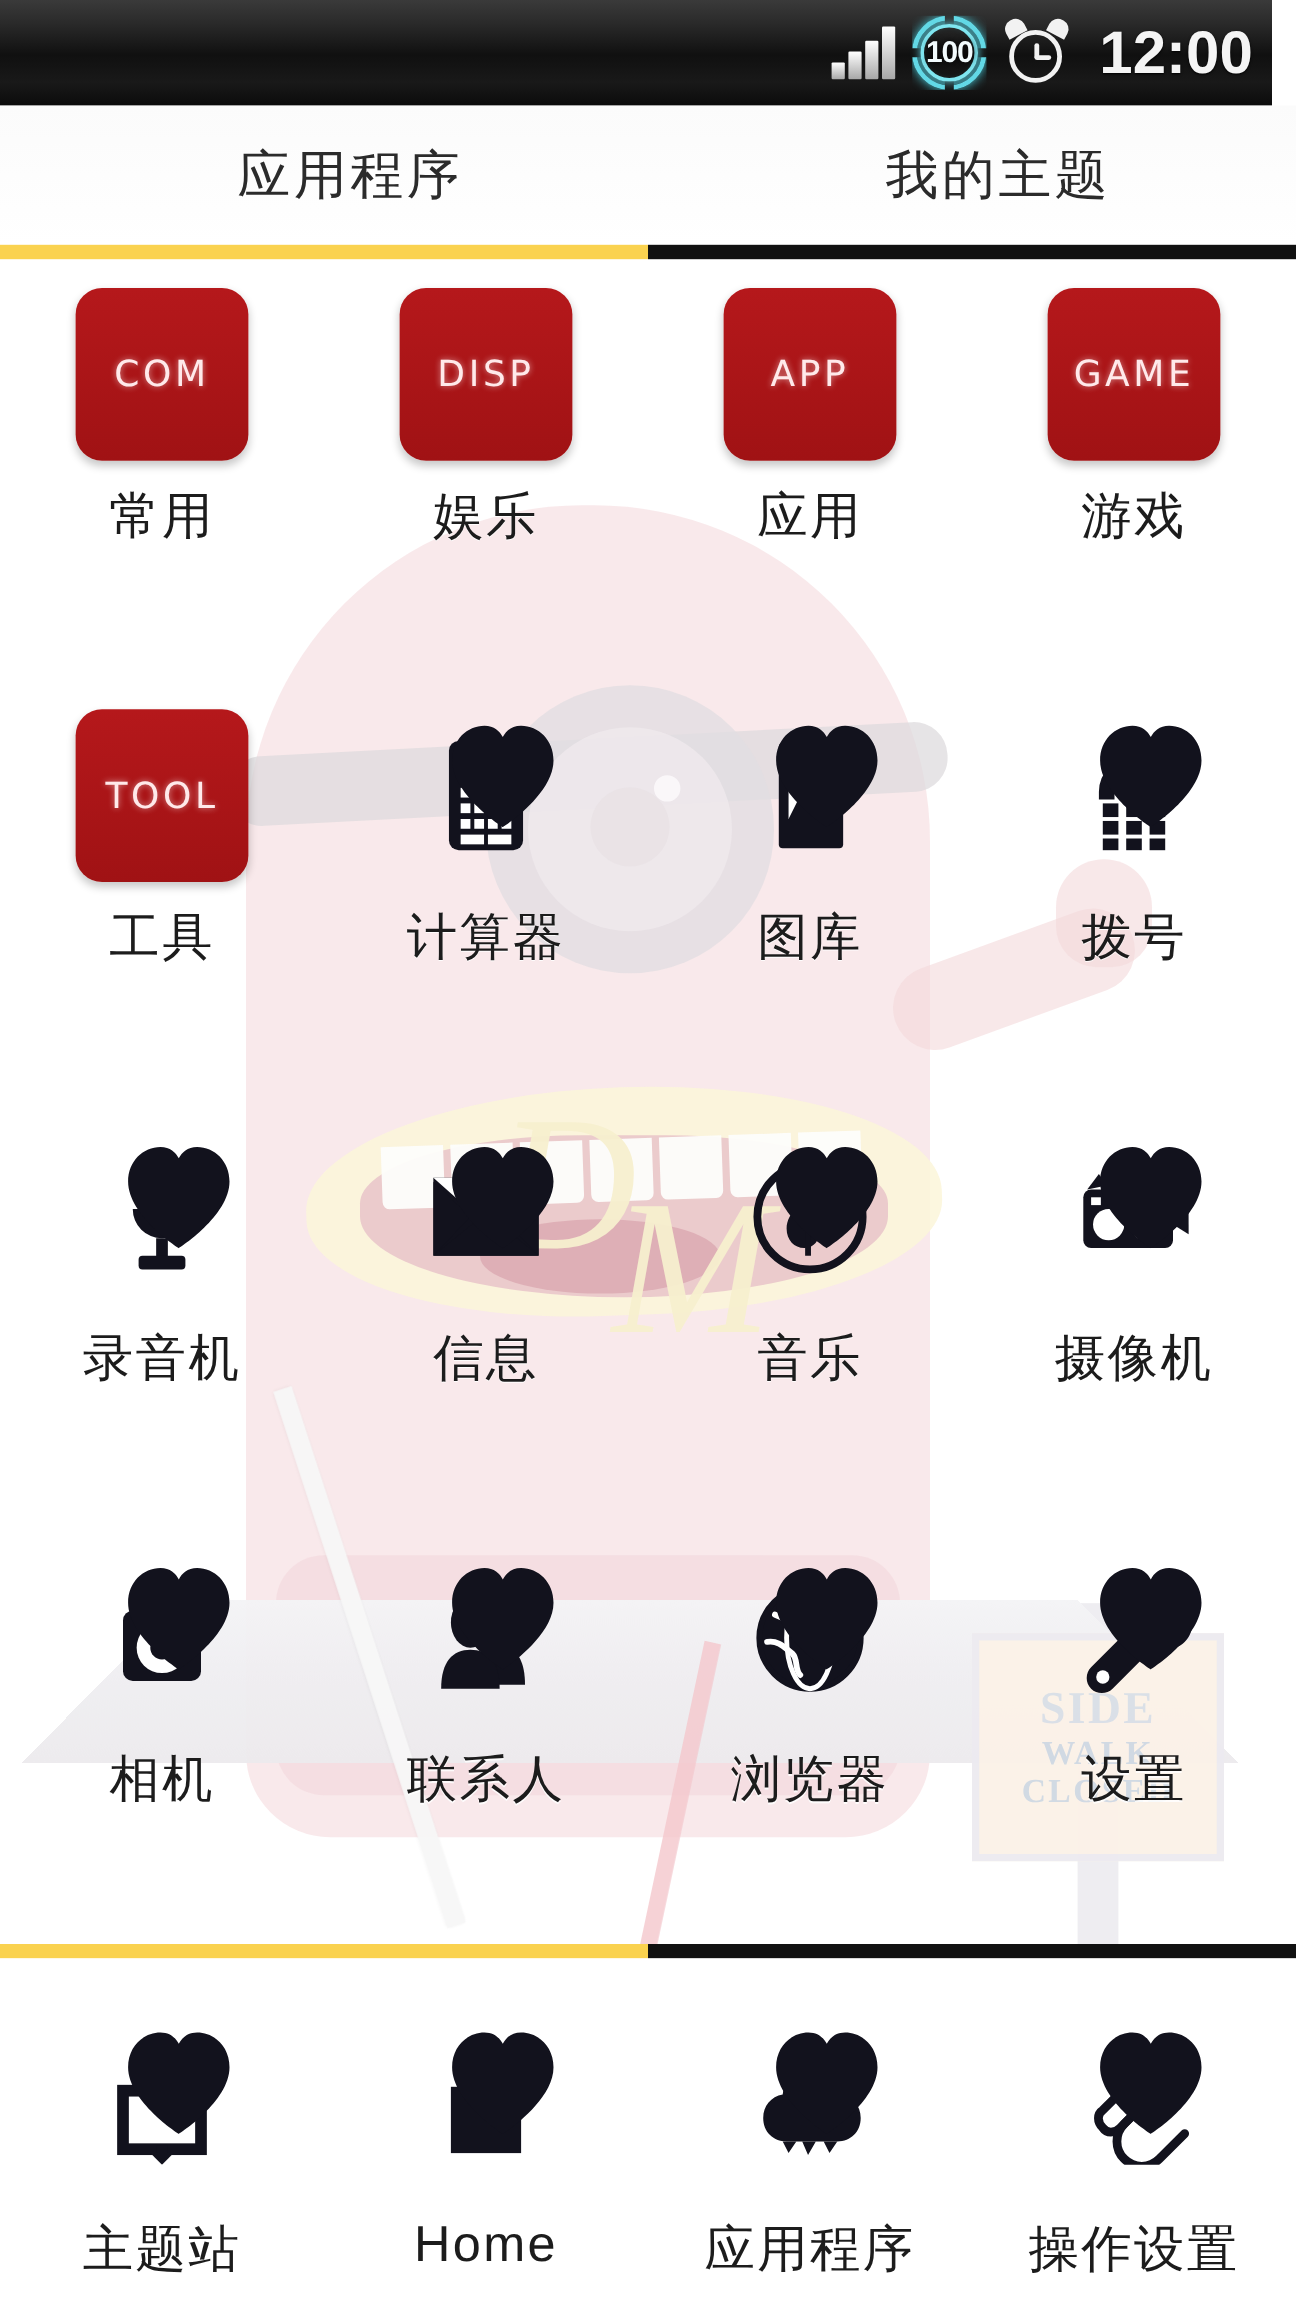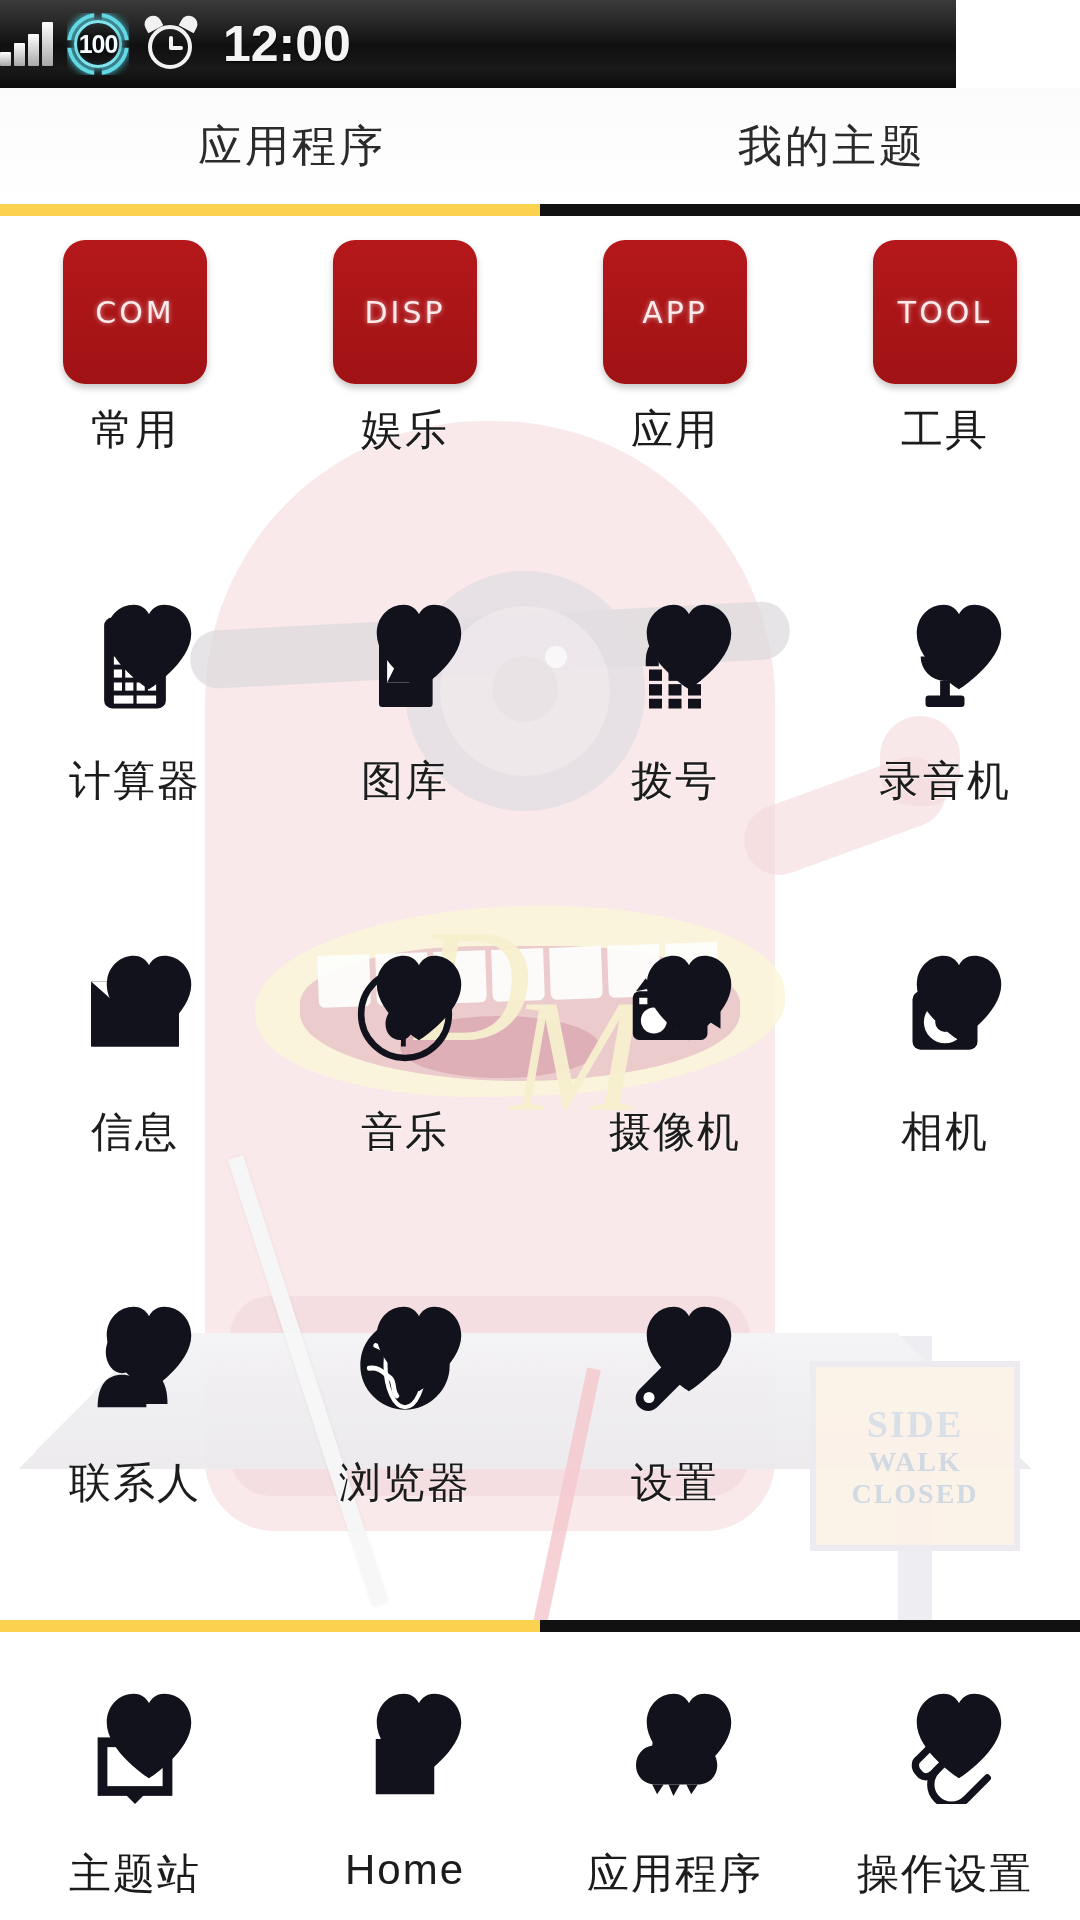--- a/index.html
+++ b/index.html
@@ -7,23 +7,23 @@
   html,body { width:1080px; height:1920px; }
   body {
     font-family:"Liberation Sans", sans-serif;
     background:#ffffff;
     overflow:hidden;
     position:relative;
   }
 
   
   #statusbar{
-    position:absolute; top:0; left:0; width:956px; height:88px;
+    position:absolute; top:0; left:0; width:1060px; height:88px;
     background:linear-gradient(to bottom,#3a3a3a 0%,#2a2a2a 22%,#101010 52%,#191919 78%,#0b0b0b 100%);
-    display:flex; align-items:center; justify-content:flex-start;
+    display:flex; align-items:center; justify-content:flex-end;
     padding-right:16px;
   }
   #statusbar .sb-group{ display:flex; align-items:center; gap:14px; }
   .signal{ display:flex; align-items:flex-end; gap:3px; height:44px; }
   .signal i{ display:block; width:11px; background:linear-gradient(to bottom,#ffffff,#a8a8a8); border-radius:1px;}
   .signal i:nth-child(1){height:14px;}
   .signal i:nth-child(2){height:23px;}
   .signal i:nth-child(3){height:32px;}
   .signal i:nth-child(4){height:44px;}
 
@@ -309,20 +309,24 @@
     <div class="tile">COM</div>
     <div class="app-label">常用</div>
   </div>
   <div class="cell">
     <div class="tile">DISP</div>
     <div class="app-label">娱乐</div>
   </div>
   <div class="cell">
     <div class="tile">APP</div>
     <div class="app-label">应用</div>
+  </div>
+  <div class="cell">
+    <div class="tile">GAME</div>
+    <div class="app-label">游戏</div>
   </div>
 
   <div class="cell">
     <div class="tile">TOOL</div>
     <div class="app-label">工具</div>
   </div>
 
   <div class="cell">
     <div class="glyph">
       <svg viewBox="0 0 64 64" fill="#12121d">

